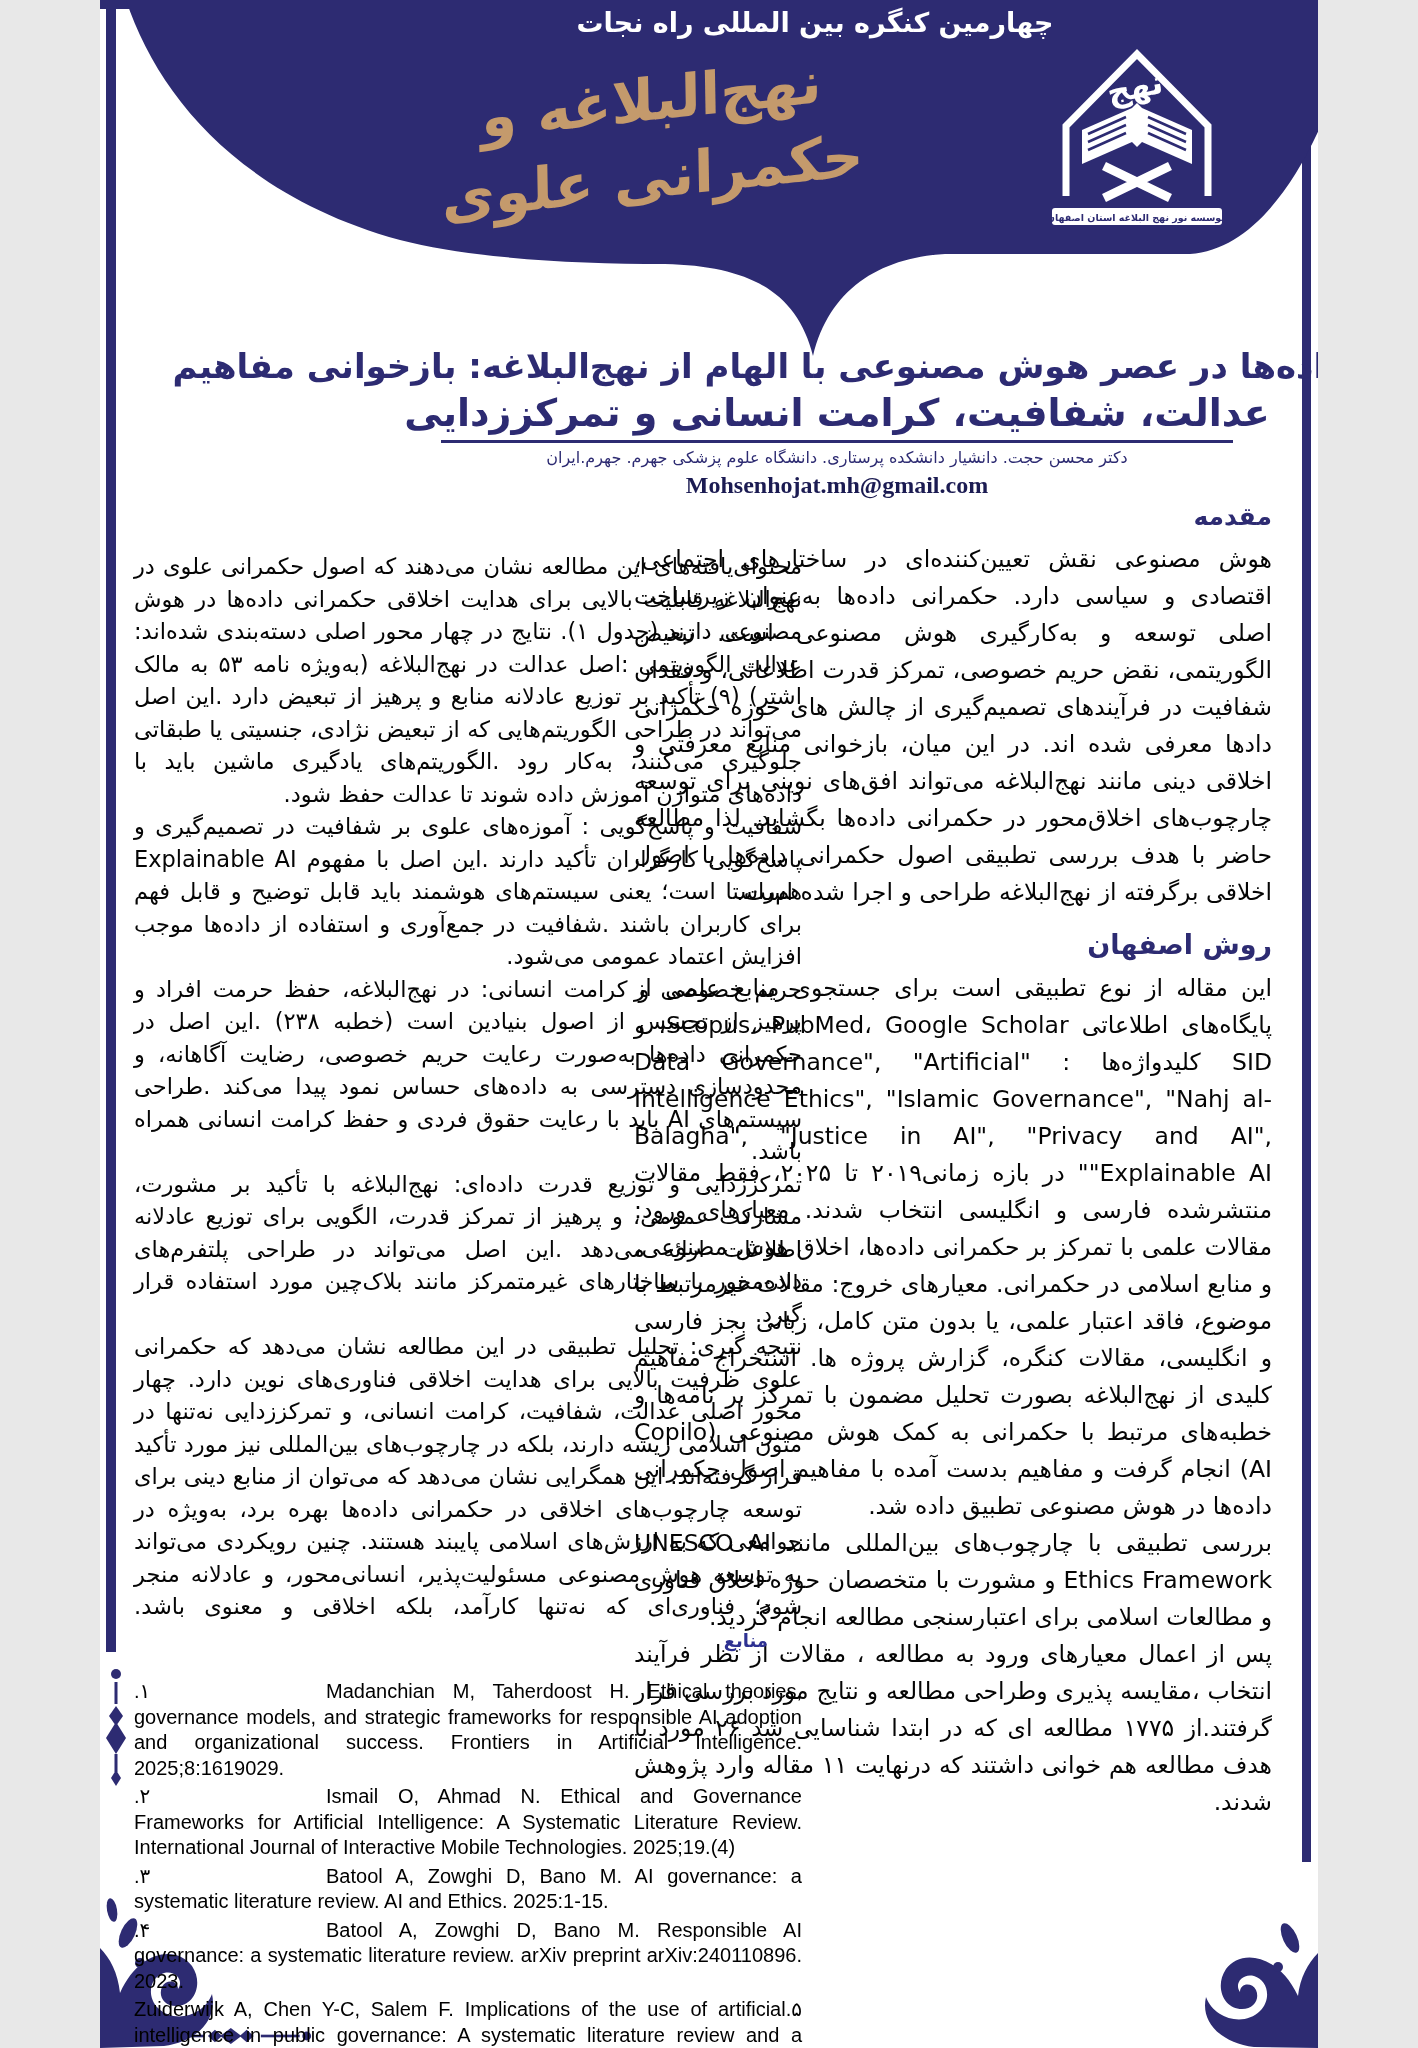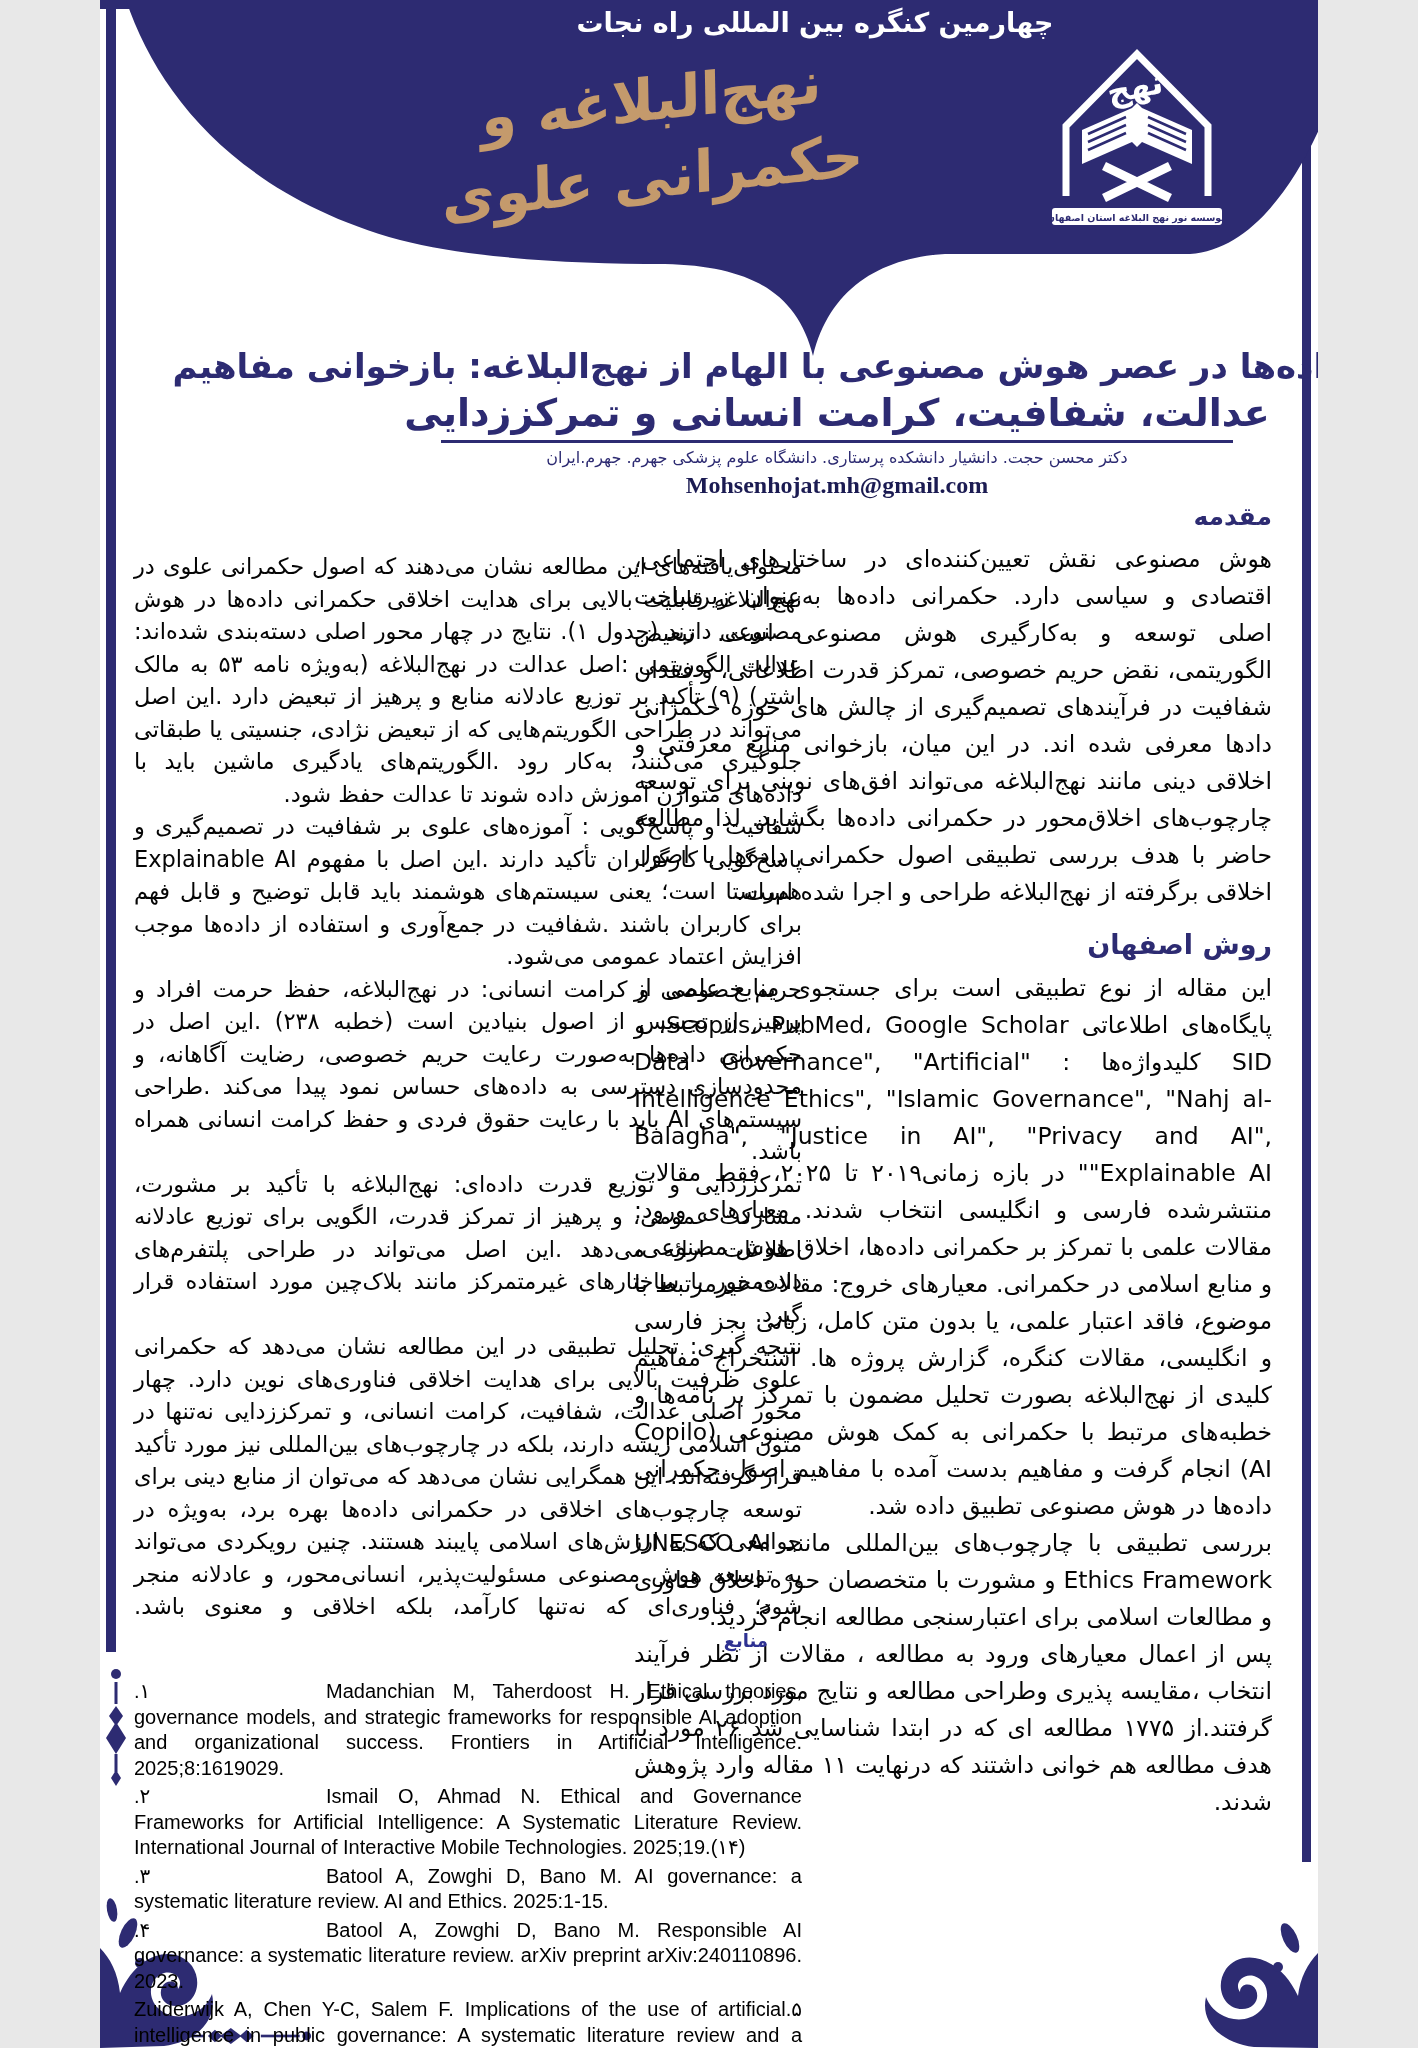--- a/index.html
+++ b/index.html
@@ -166,20 +166,20 @@
 
   <div class="col-left">
     <p class="finding">محتوای‌یافته‌های این مطالعه نشان می‌دهند که اصول حکمرانی علوی در نهج‌البلاغه قابلیت بالایی برای هدایت اخلاقی حکمرانی داده‌ها در هوش مصنوعی دارند (جدول ۱). نتایج در چهار محور اصلی دسته‌بندی شده‌اند: عدالت الگوریتمی :اصل عدالت در نهج‌البلاغه (به‌ویژه نامه ۵۳ به مالک اشتر) (۹) تأکید بر توزیع عادلانه منابع و پرهیز از تبعیض دارد .این اصل می‌تواند در طراحی الگوریتم‌هایی که از تبعیض نژادی، جنسیتی یا طبقاتی جلوگیری می‌کنند، به‌کار رود .الگوریتم‌های یادگیری ماشین باید با داده‌های متوازن آموزش داده شوند تا عدالت حفظ شود.</p>
     <p class="finding">شفافیت و پاسخ‌گویی : آموزه‌های علوی بر شفافیت در تصمیم‌گیری و پاسخ‌گویی کارگزاران تأکید دارند .این اصل با مفهوم Explainable AI هم‌راستا است؛ یعنی سیستم‌های هوشمند باید قابل توضیح و قابل فهم برای کاربران باشند .شفافیت در جمع‌آوری و استفاده از داده‌ها موجب افزایش اعتماد عمومی می‌شود.</p>
     <p class="finding">حریم خصوصی و کرامت انسانی: در نهج‌البلاغه، حفظ حرمت افراد و پرهیز از تجسس از اصول بنیادین است (خطبه ۲۳۸) .این اصل در حکمرانی داده‌ها به‌صورت رعایت حریم خصوصی، رضایت آگاهانه، و محدودسازی دسترسی به داده‌های حساس نمود پیدا می‌کند .طراحی سیستم‌های AI باید با رعایت حقوق فردی و حفظ کرامت انسانی همراه باشد.</p>
     <p class="finding">تمرکززدایی و توزیع قدرت داده‌ای: نهج‌البلاغه با تأکید بر مشورت، مشارکت عمومی، و پرهیز از تمرکز قدرت، الگویی برای توزیع عادلانه اطلاعات ارائه می‌دهد .این اصل می‌تواند در طراحی پلتفرم‌های داده‌محور با ساختارهای غیرمتمرکز مانند بلاک‌چین مورد استفاده قرار گیرد.</p>
     <p class="finding"><span>نتیجه گیری: تحلیل تطبیقی در این مطالعه نشان می‌دهد که حکمرانی علوی ظرفیت بالایی برای هدایت اخلاقی فناوری‌های نوین دارد. چهار محور اصلی عدالت، شفافیت، کرامت انسانی، و تمرکززدایی نه‌تنها در متون اسلامی ریشه دارند، بلکه در چارچوب‌های بین‌المللی نیز مورد تأکید قرار گرفته‌اند. این همگرایی نشان می‌دهد که می‌توان از منابع دینی برای توسعه چارچوب‌های اخلاقی در حکمرانی داده‌ها بهره برد، به‌ویژه در جوامعی که به ارزش‌های اسلامی پایبند هستند. چنین رویکردی می‌تواند به توسعه هوش مصنوعی مسئولیت‌پذیر، انسانی‌محور، و عادلانه منجر شود؛ فناوری‌ای که نه‌تنها کارآمد، بلکه اخلاقی و معنوی باشد.</span><span class="refs-heading">منابع</span></p>
 
     <div class="refs">
       <p class="ref"><span class="ref-num">.۱</span><span>Madanchian M, Taherdoost H. Ethical theories, governance models, and strategic frameworks for responsible AI adoption and organizational success. Frontiers in Artificial Intelligence. 2025;8:1619029.</span></p>
-      <p class="ref"><span class="ref-num">.۲</span><span>Ismail O, Ahmad N. Ethical and Governance Frameworks for Artificial Intelligence: A Systematic Literature Review. International Journal of Interactive Mobile Technologies. 2025;19.(۱۴)</span></p>
+      <p class="ref"><span class="ref-num">.۲</span><span>Ismail O, Ahmad N. Ethical and Governance Frameworks for Artificial Intelligence: A Systematic Literature Review. International Journal of Interactive Mobile Technologies. 2025;19.(4)</span></p>
       <p class="ref"><span class="ref-num">.۳</span><span>Batool A, Zowghi D, Bano M. AI governance: a systematic literature review. AI and Ethics. 2025:1-15.</span></p>
       <p class="ref"><span class="ref-num">.۴</span><span>Batool A, Zowghi D, Bano M. Responsible AI governance: a systematic literature review. arXiv preprint arXiv:240110896. 2023.</span></p>
       <p class="ref"><span class="ref-num5">.۵</span><span>Zuiderwijk A, Chen Y-C, Salem F. Implications of the use of artificial intelligence in public governance: A systematic literature review and a research agenda. Government information quarterly. 2021;38(3):101577</span></p>
     </div>
   </div>
 
 </div>
 
 </body></html>

